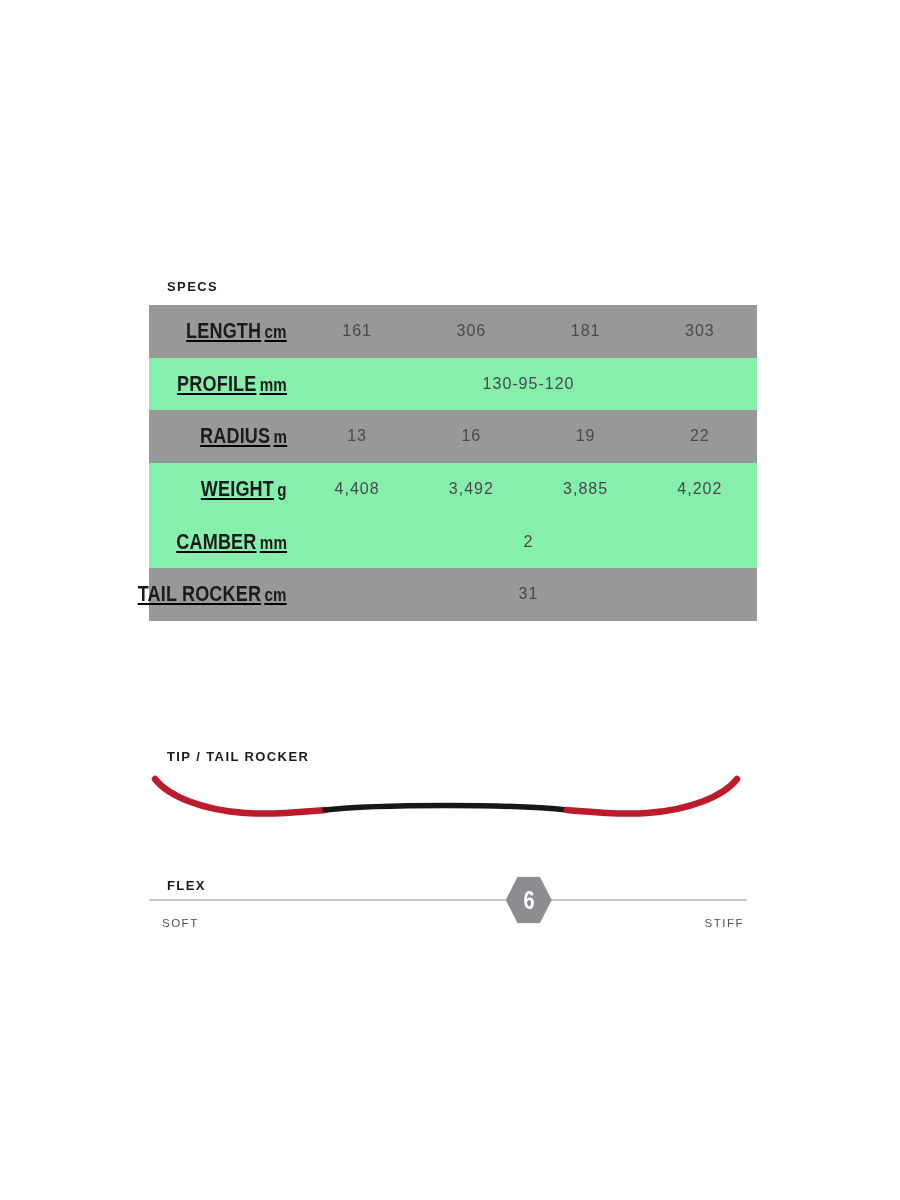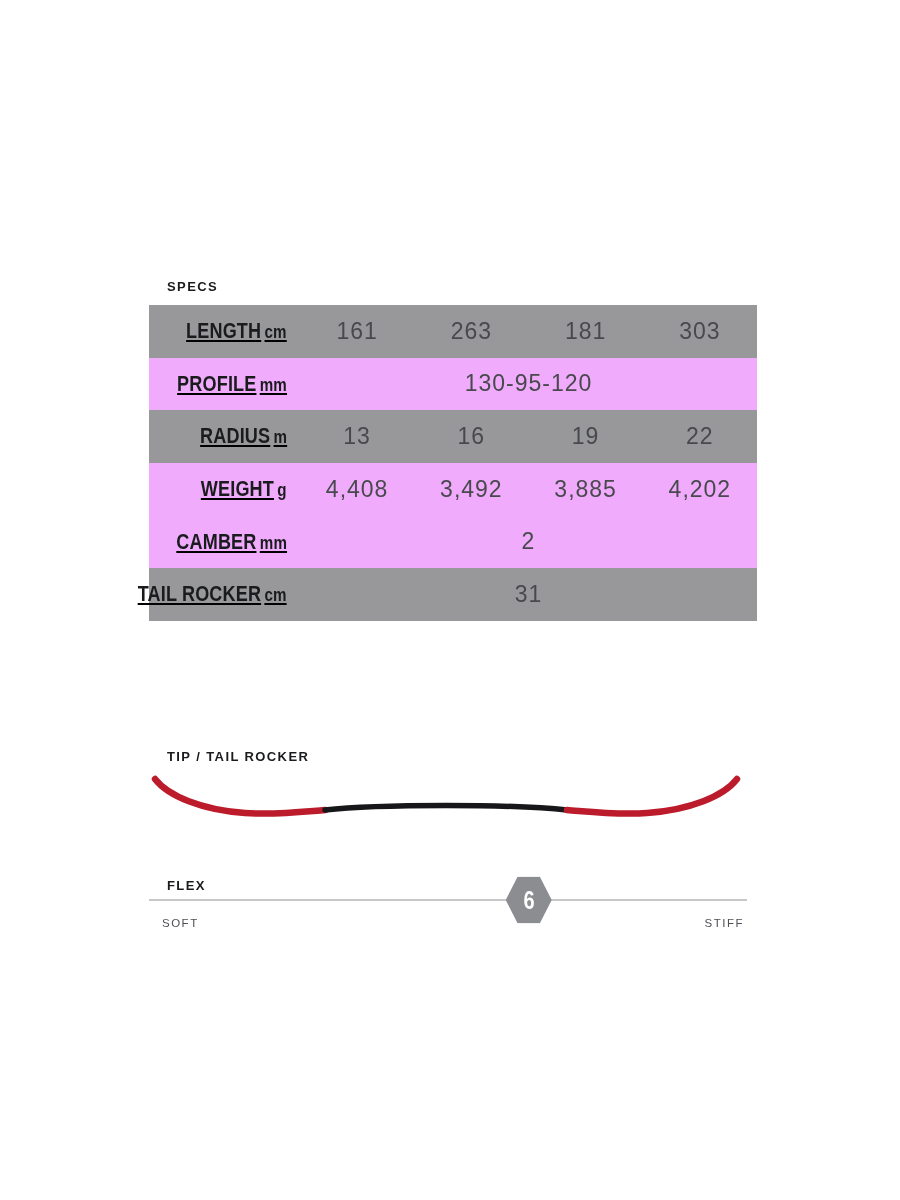--- a/index.html
+++ b/index.html
@@ -25,21 +25,21 @@
   
   #specs-table{
     position:absolute;
     left:149px;top:305px;
     width:608px;
   }
   .spec-row{
     display:flex;
     height:52.6px;
     align-items:center;
-    background:#f0abfc;
+    background:#86efac;
   }
   .spec-row.shaded{background:var(--row-shade,#98989b);}
   .label-cell{
     width:151px;
     box-sizing:border-box;
     padding-right:13px;
     display:flex;
     justify-content:flex-end;
     align-items:center;
     white-space:nowrap;
@@ -62,21 +62,21 @@
   }
   .vals{
     flex:1;
     display:flex;
     align-items:center;
     height:100%;
   }
   .val{
     flex:1;
     text-align:center;
-    font-size:23px;
+    font-size:16px;
     font-weight:300;
     letter-spacing:1px;
     color:#48494d;
   }
 
   
   #ski-profile{
     position:absolute;
     left:150px;top:770px;
     width:592px;height:52px;
@@ -132,21 +132,21 @@
 
 <h2 class="section-title" id="specs-title">SPECS</h2>
 
 <div id="specs-table">
     <div class="spec-row shaded">
       <div class="label-cell">
         <span class="cond"><span>LENGTH</span><span class="lab-unit">cm</span></span>
       </div>
       <div class="vals">
         <div class="val">161</div>
-        <div class="val">263</div>
+        <div class="val">306</div>
         <div class="val">181</div>
         <div class="val">303</div>
       </div>
     </div>
     <div class="spec-row">
       <div class="label-cell">
         <span class="cond"><span>PROFILE</span><span class="lab-unit">mm</span></span>
       </div>
       <div class="vals">
         <div class="val">130-95-120</div>

